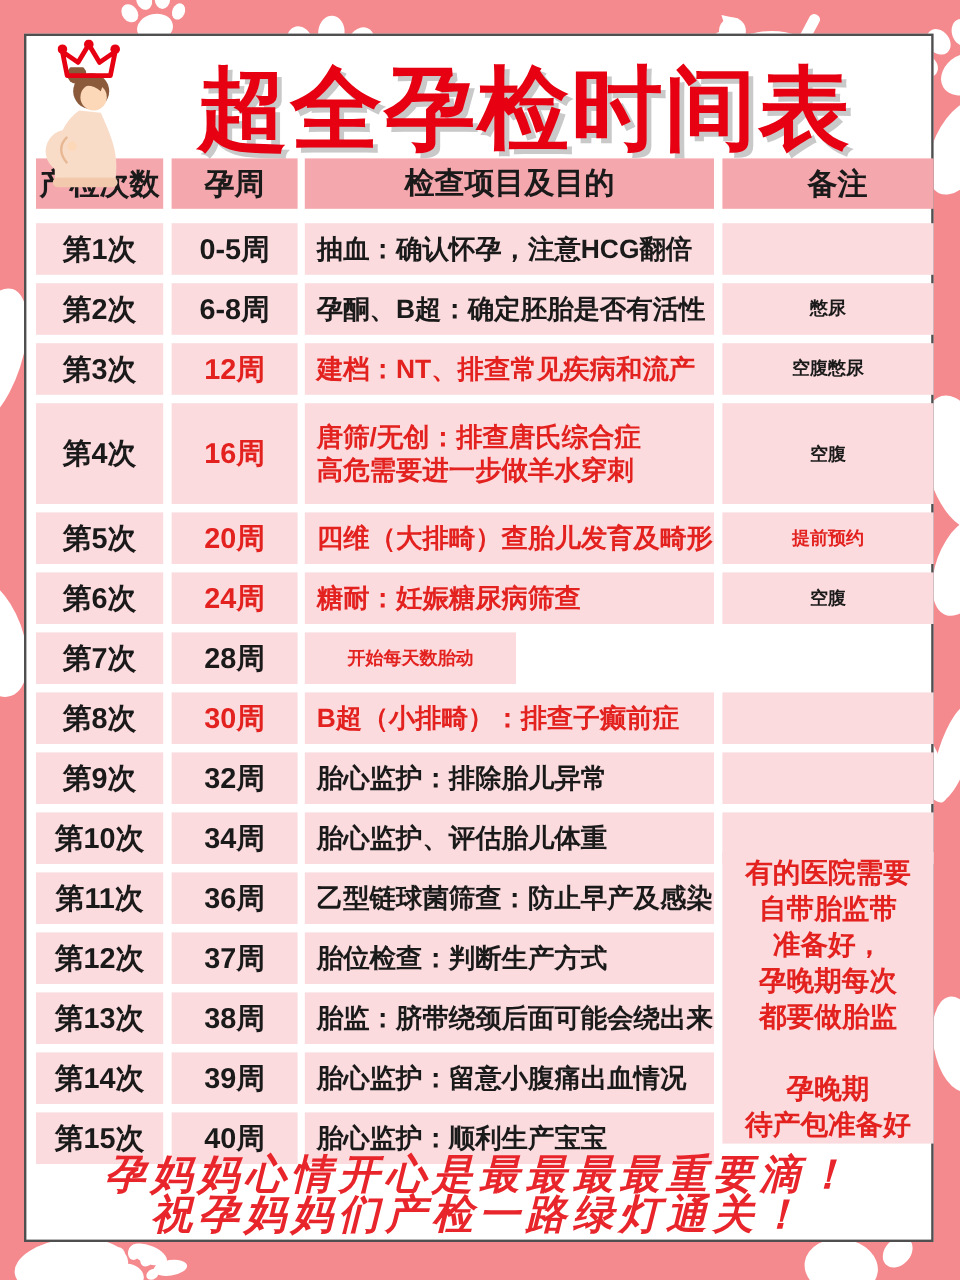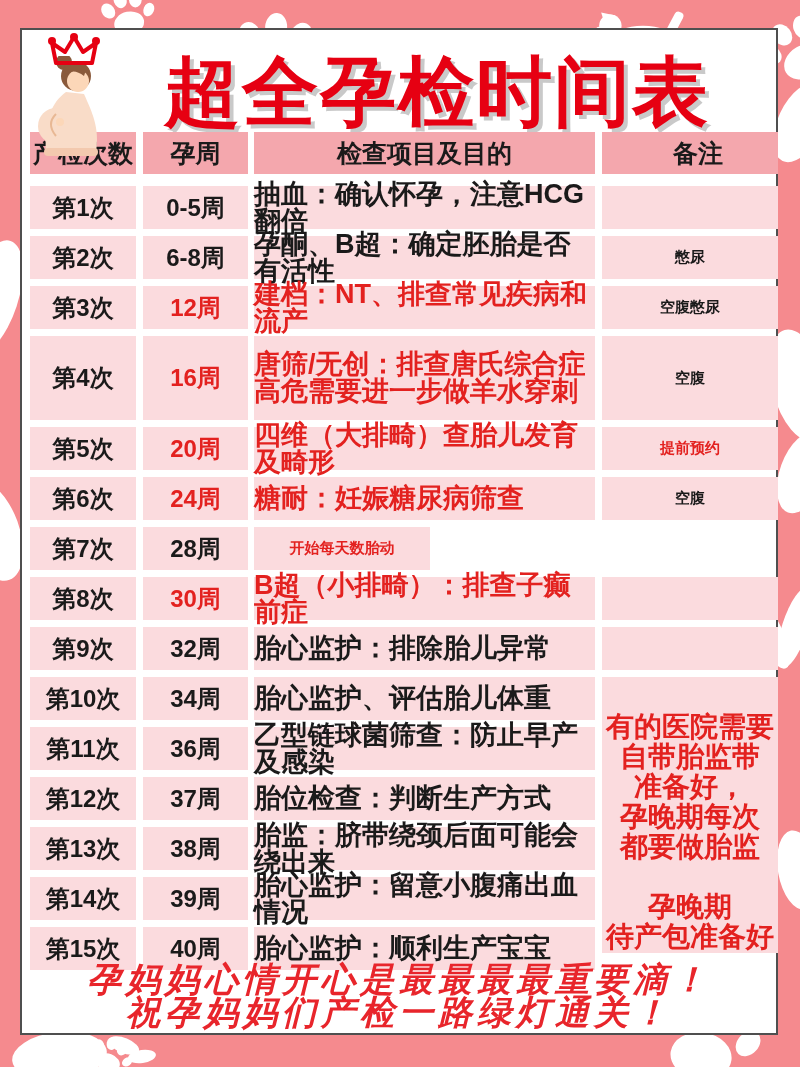--- a/index.html
+++ b/index.html
@@ -33,30 +33,30 @@
   .table{position:absolute;left:8px;top:102px;width:748px;}
   .trow{display:flex;margin-bottom:7px;}
   .thead{margin-bottom:12px;}
   .cell{
     background:#FBDBDE;display:flex;align-items:center;justify-content:center;
     font-weight:700;font-size:24px;color:#1A1A1A;height:43px;box-sizing:border-box;
   }
   .thead .cell{background:#F4A7AD;height:42px;font-size:25px;}
   .c1{width:106px;margin-right:7px;}
   .c2{width:105px;margin-right:6px;}
-  .c3{width:341px;margin-right:7px;justify-content:flex-start;
-      font-size:27px;white-space:pre-line;line-height:27px;text-align:left;}
+  .c3{width:341px;margin-right:7px;justify-content:flex-start;padding-left:10px;
+      font-size:22px;white-space:pre-line;line-height:27px;text-align:left;}
   .c4{width:176px;font-size:15px;}
   .trow.tall .cell{height:84px;}
   .red{color:#E3211F;}
   .spacer{background:transparent;}
   .merged-note{
     position:absolute;left:572px;top:578px;width:176px;height:243px;
     background:#FBDBDE;display:flex;align-items:center;justify-content:center;
-    text-align:center;color:#E3211F;font-weight:700;font-size:28px;
+    text-align:center;color:#E3211F;font-weight:700;font-size:23px;
     line-height:30px;white-space:pre-line;
   }
   
   .footer{
     position:absolute;left:0;top:933px;width:100%;text-align:center;
     font-family:"Liberation Serif", serif;font-style:italic;font-weight:700;
     color:#E8252B;font-size:34px;line-height:33px;letter-spacing:5px;
   }
 </style>
 </head>

